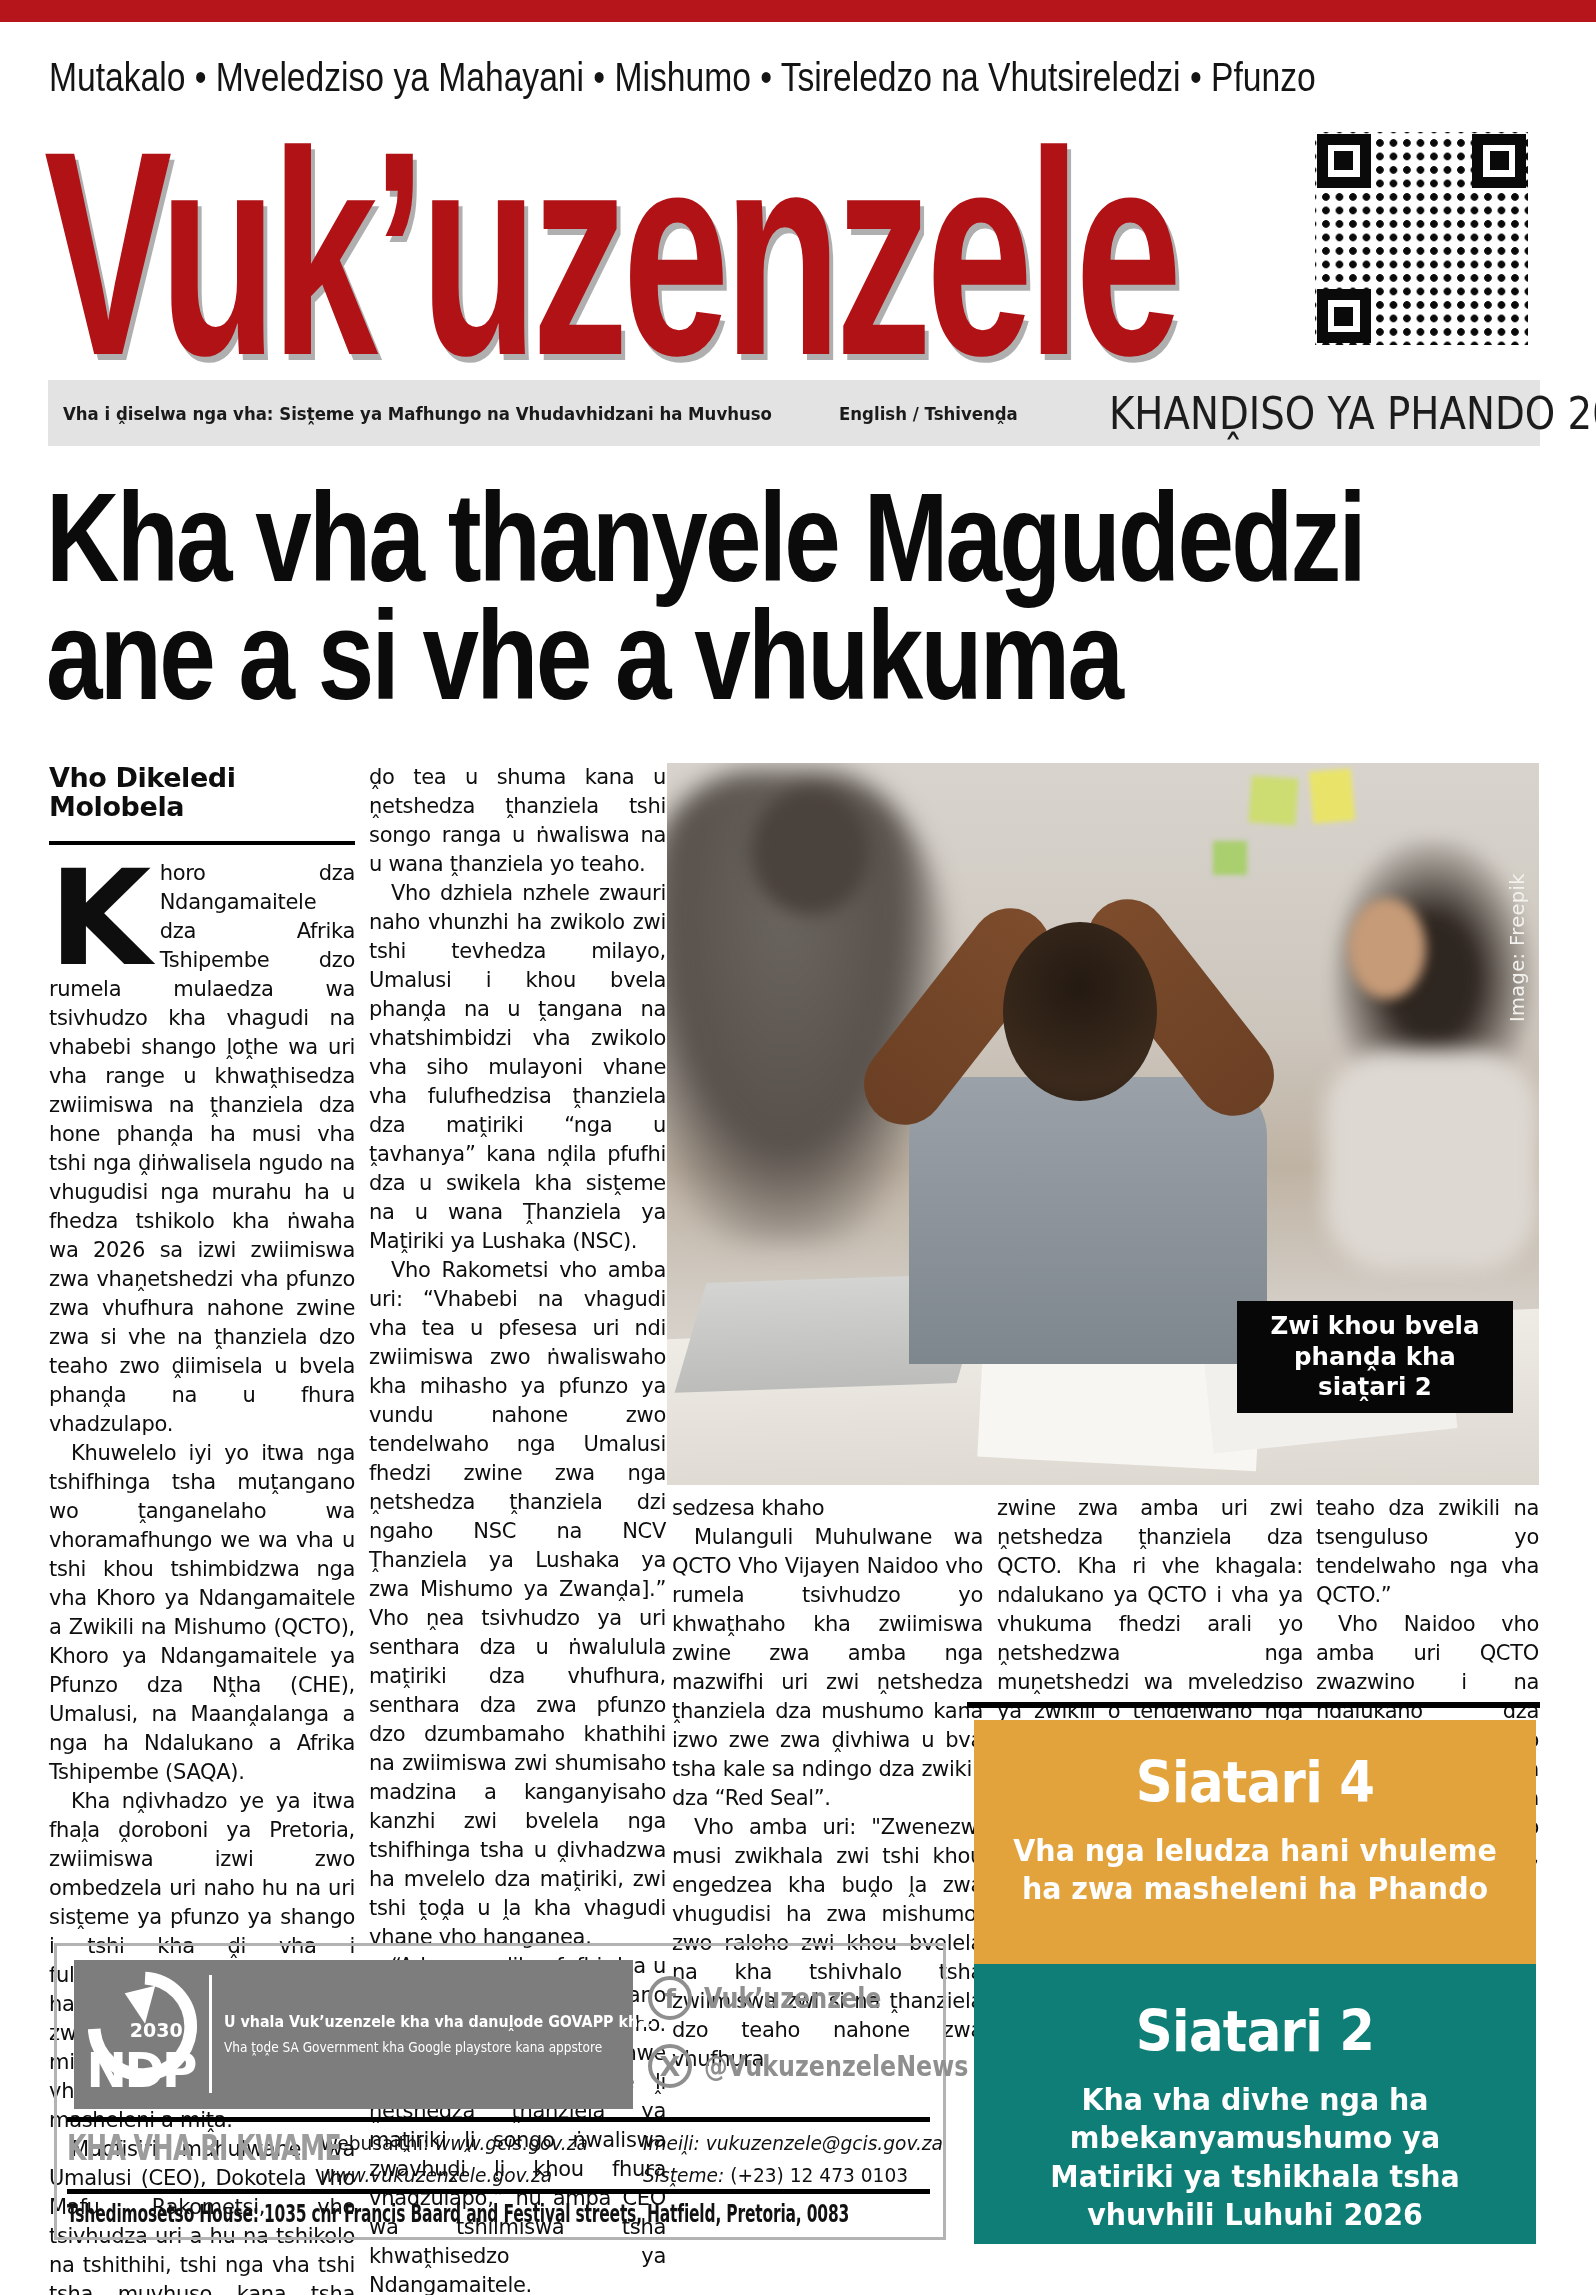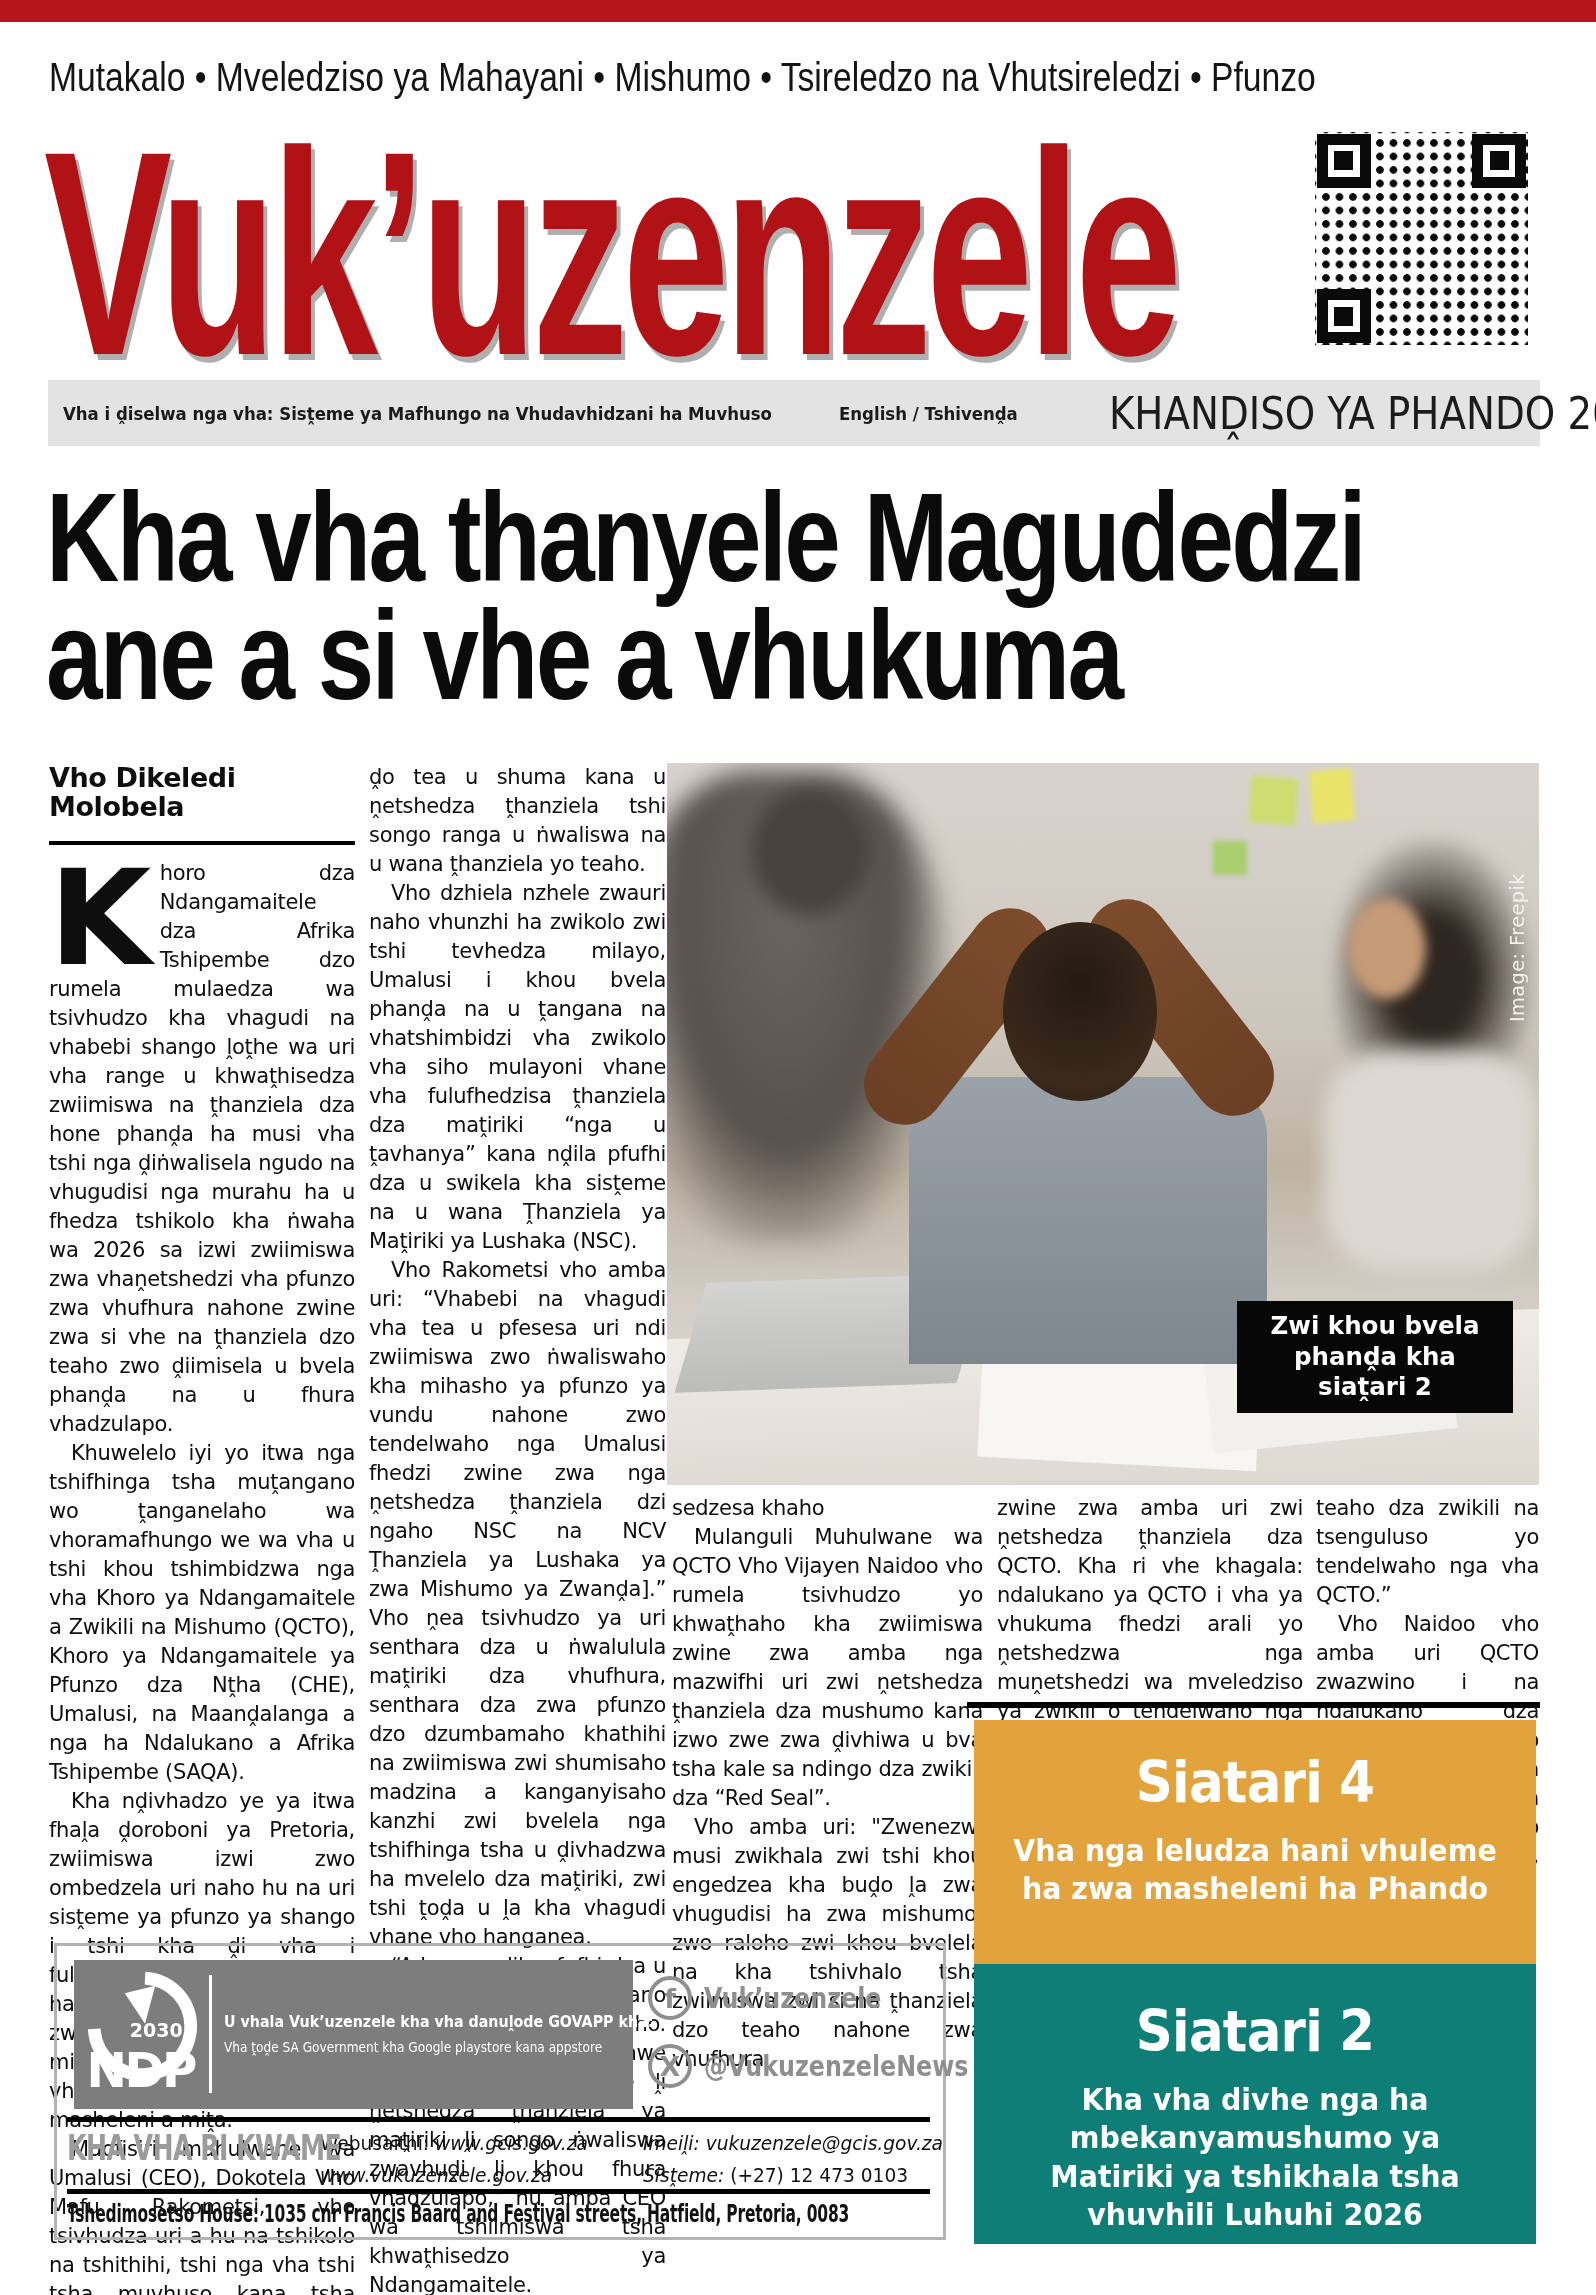--- a/index.html
+++ b/index.html
@@ -273,21 +273,21 @@
     <div class="contact-rule rule1"></div>
 
     <div class="contact-row">
       <div class="kwame">KHA VHA RI KWAME</div>
       <div class="contact-col web-col">
         <div><span class="lbl">Webusaithi:</span> <span class="val">www.gcis.gov.za</span></div>
         <div><span class="val">www.vukuzenzele.gov.za</span></div>
       </div>
       <div class="contact-col">
         <div><span class="val">Imeiḽi:</span> <span class="val">vukuzenzele@gcis.gov.za</span></div>
-        <div><span class="val">Sisṱeme:</span> <span>(+27) 12 473 0103</span></div>
+        <div><span class="val">Sisṱeme:</span> <span>(+23) 12 473 0103</span></div>
       </div>
     </div>
 
     <div class="contact-rule rule2"></div>
 
     <div class="address">Tshedimosetso House: 1035 cnr Francis Baard and Festival streets, Hatfield, Pretoria, 0083</div>
   </div>
 
 </div>
 

